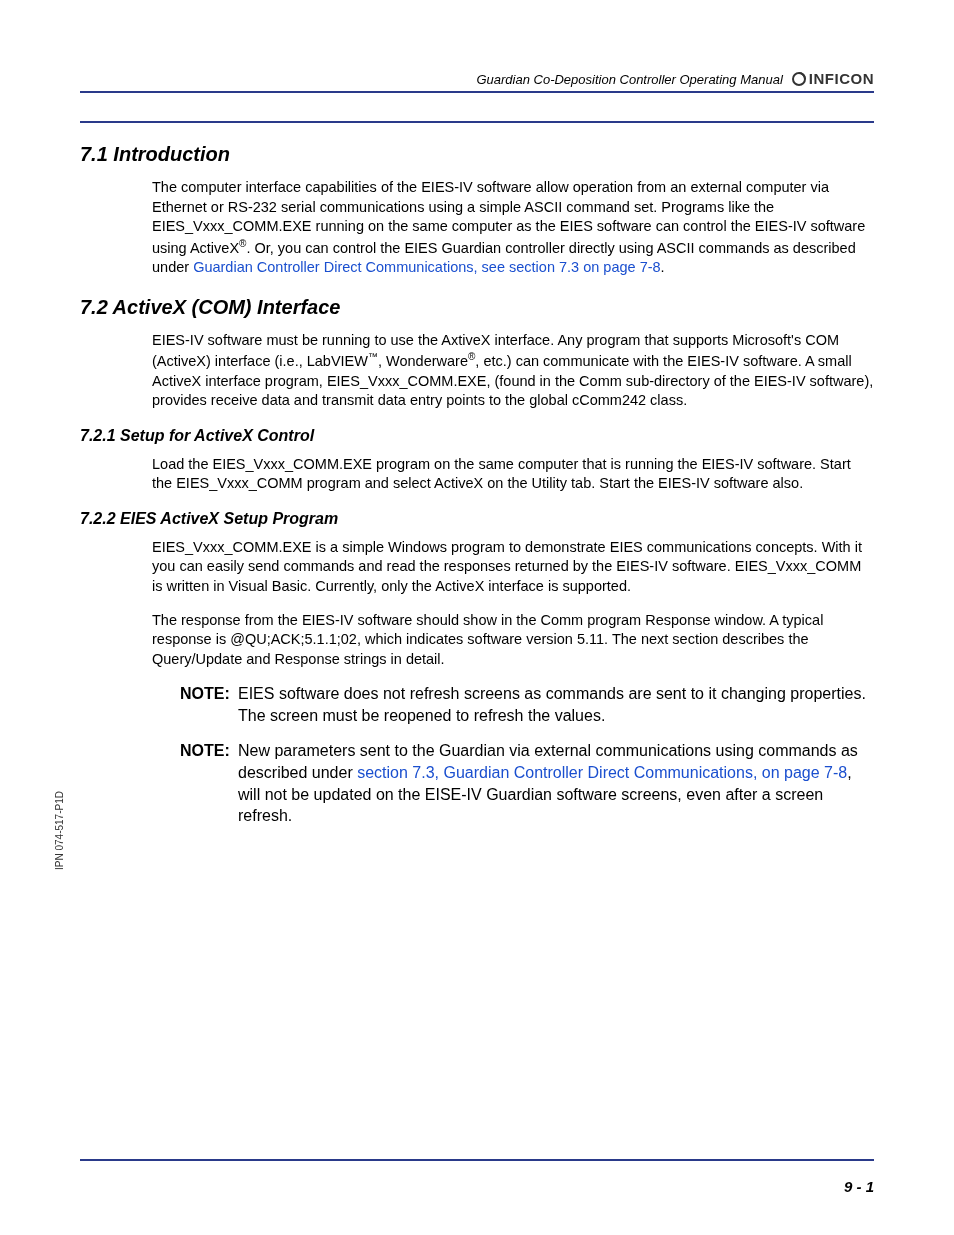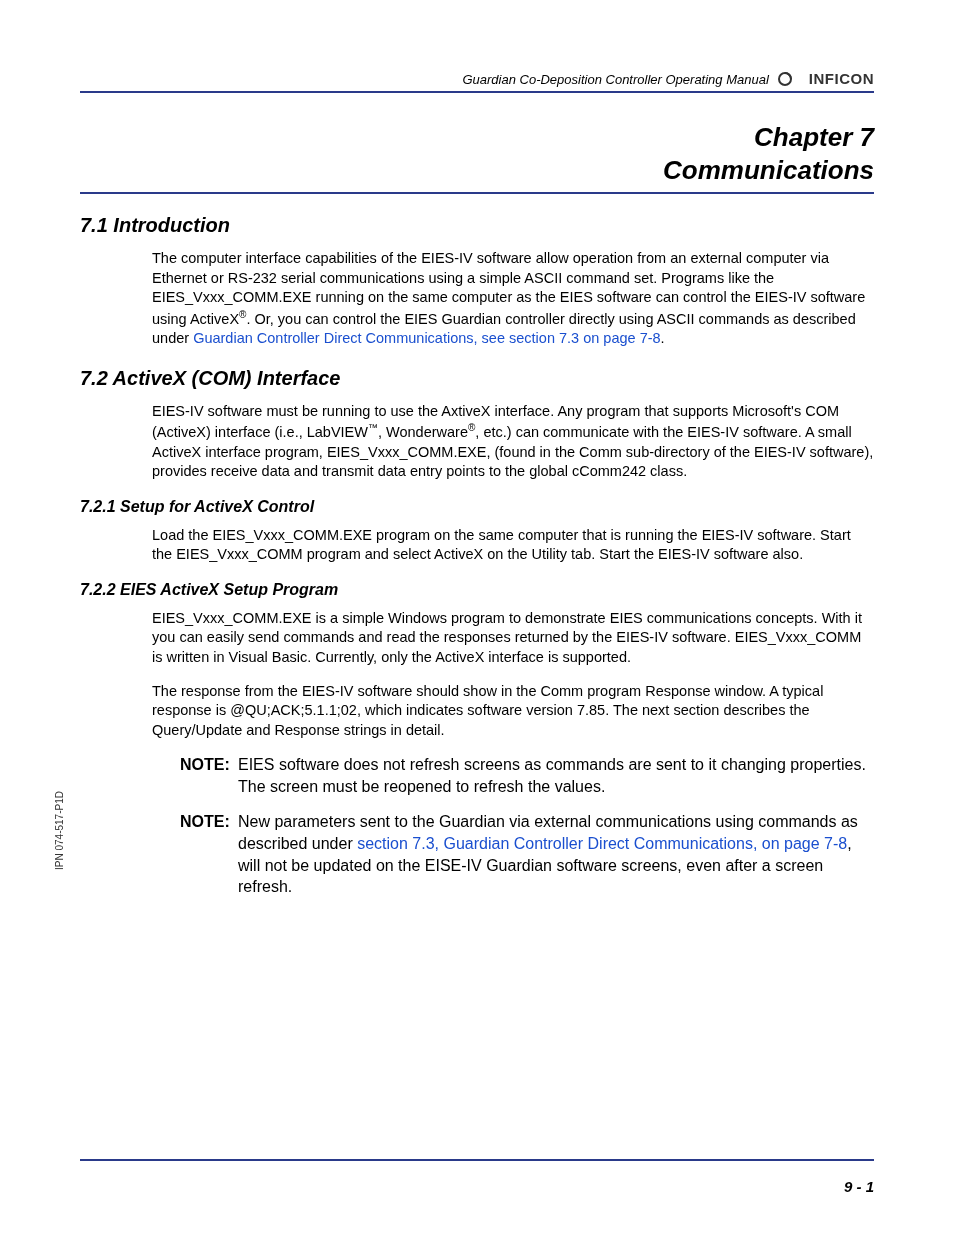--- a/index.html
+++ b/index.html
@@ -26,21 +26,21 @@
     font-style: italic;
     font-size: 13px;
     color: #000;
     flex: 1;
     text-align: right;
     padding-right: 8px;
   }
   .logo {
     display: flex;
     align-items: center;
-    gap: 16px;
+    gap: 2px;
   }
   .logo-text {
     font-weight: bold;
     font-size: 15px;
     letter-spacing: 0.5px;
     color: #333;
   }
   .header-rule {
     border: none;
     border-top: 2px solid #2a3a8a;
@@ -135,42 +135,38 @@
     <div class="logo">
       <svg width="16" height="16" viewBox="0 0 16 16">
         <circle cx="8" cy="8" r="6" fill="none" stroke="#333" stroke-width="2"></circle>
         <path d="M8 2 A6 6 0 0 1 14 8" fill="none" stroke="#333" stroke-width="2"></path>
       </svg>
       <span class="logo-text">INFICON</span>
     </div>
   </div>
   <hr class="header-rule">
 
-  <div class="chapter-title">
-    <div>Chapter 7</div>
-    <div>Communications</div>
-  </div>
   <hr class="chapter-rule">
 
   <div class="h1">7.1  Introduction</div>
   <div class="body-text">
     <span>The computer interface capabilities of the EIES-IV software allow operation from an external computer via Ethernet or RS-232 serial communications using a simple ASCII command set. Programs like the EIES_Vxxx_COMM.EXE running on the same computer as the EIES software can control the EIES-IV software using ActiveX</span><span class="sup">®</span><span>. Or, you can control the EIES Guardian controller directly using ASCII commands as described under </span><span class="link">Guardian Controller Direct Communications, see section 7.3 on page 7-8</span><span>.</span>
   </div>
 
   <div class="h1">7.2  ActiveX (COM) Interface</div>
   <div class="body-text">
     <span>EIES-IV software must be running to use the AxtiveX interface. Any program that supports Microsoft's COM (ActiveX) interface (i.e., LabVIEW</span><span class="sup">™</span><span>, Wonderware</span><span class="sup">®</span><span>, etc.) can communicate with the EIES-IV software. A small ActiveX interface program, EIES_Vxxx_COMM.EXE, (found in the Comm sub-directory of the EIES-IV software), provides receive data and transmit data entry points to the global cComm242 class.</span>
   </div>
 
   <div class="h2">7.2.1  Setup for ActiveX Control</div>
   <div class="body-text">Load the EIES_Vxxx_COMM.EXE program on the same computer that is running the EIES-IV software. Start the EIES_Vxxx_COMM program and select ActiveX on the Utility tab. Start the EIES-IV software also.</div>
 
   <div class="h2">7.2.2  EIES ActiveX Setup Program</div>
   <div class="body-text">EIES_Vxxx_COMM.EXE is a simple Windows program to demonstrate EIES communications concepts. With it you can easily send commands and read the responses returned by the EIES-IV software. EIES_Vxxx_COMM is written in Visual Basic. Currently, only the ActiveX interface is supported.</div>
-  <div class="body-text">The response from the EIES-IV software should show in the Comm program Response window. A typical response is @QU;ACK;5.1.1;02, which indicates software version 7.85. The next section describes the Query/Update and Response strings in detail.</div>
+  <div class="body-text">The response from the EIES-IV software should show in the Comm program Response window. A typical response is @QU;ACK;5.1.1;02, which indicates software version 5.11. The next section describes the Query/Update and Response strings in detail.</div>
 
   <div class="note-row">
     <div class="note-label">NOTE:</div>
     <div class="note-body">EIES software does not refresh screens as commands are sent to it changing properties. The screen must be reopened to refresh the values.</div>
   </div>
 
   <div class="note-row">
     <div class="note-label">NOTE:</div>
     <div class="note-body">
       <span>New parameters sent to the Guardian via external communications using commands as described under </span><span class="link">section 7.3, Guardian Controller Direct Communications, on page 7-8</span><span>, will not be updated on the EISE-IV Guardian software screens, even after a screen refresh.</span>

